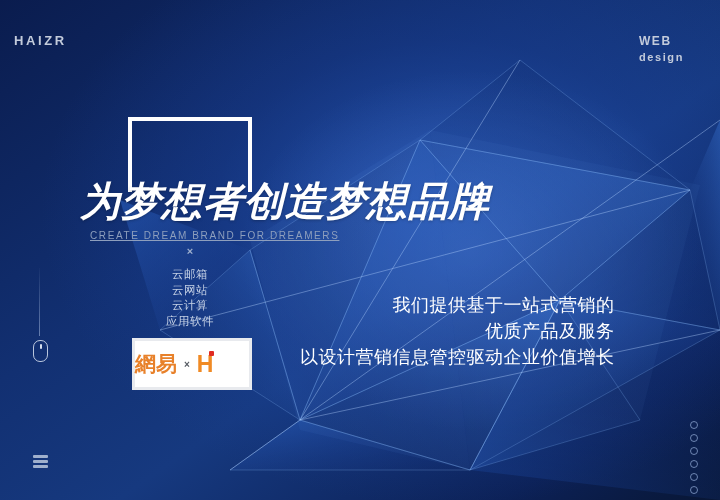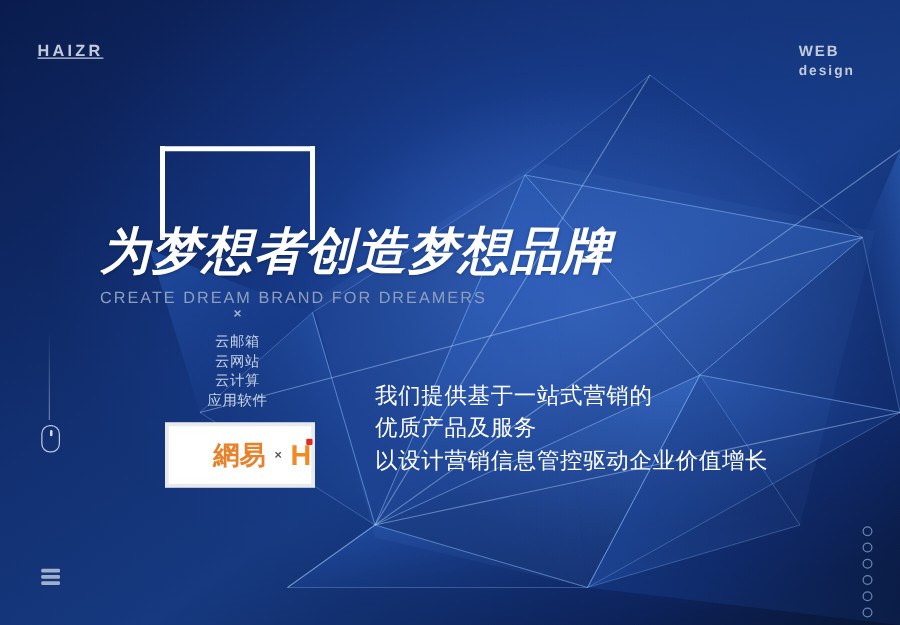--- a/index.html
+++ b/index.html
@@ -12,24 +12,23 @@
     position:relative;width:720px;height:500px;overflow:hidden;
     background:
       radial-gradient(ellipse 520px 380px at 62% 42%, rgba(40,90,190,0.72) 0%, rgba(28,68,160,0.34) 45%, rgba(10,30,85,0.0) 78%),
       linear-gradient(145deg, #0a1c4e 0%, #123072 38%, #16397f 58%, #0c2157 85%, #081634 100%);
   }
   
   #poly{position:absolute;inset:0;width:720px;height:500px;}
 
   
   .logo-word{
-    position:absolute;left:30px;top:33px;
+    position:absolute;left:14px;top:33px;
     font-size:13px;font-weight:bold;letter-spacing:2.6px;
     color:#c3cbdb;
-    text-decoration:underline;
   }
   .web-block{
     position:absolute;right:36px;top:33px;text-align:left;
     color:#c3cbdb;line-height:1.45;
   }
   .web-block .w1{font-size:12px;font-weight:bold;letter-spacing:1.6px;display:block;}
   .web-block .w2{font-size:11px;font-weight:bold;letter-spacing:1.6px;display:block;}
 
   
   .rail-line{
@@ -69,21 +68,21 @@
   .panel .x-mark{
     display:block;font-size:11px;line-height:12px;color:#9eb0ce;font-weight:bold;
   }
   .panel ul{list-style:none;margin:10px 0 0 0;padding:0;}
   .panel li{
     font-size:11.5px;line-height:15.5px;color:#c6d2e6;letter-spacing:0.5px;
   }
   .logobox{
     position:absolute;left:132px;top:338px;width:120px;height:52px;
     background:#ffffff;border:3px solid #e8eaee;box-sizing:border-box;
-    display:flex;align-items:center;justify-content:flex-end;gap:7px;
+    display:flex;align-items:center;justify-content:flex-start;gap:7px;
   }
   .logobox .ne{
     font-size:21px;font-weight:bold;color:#e8812a;letter-spacing:0px;
     font-family:"DejaVu Sans","Liberation Sans",sans-serif;
   }
   .logobox .xsep{font-size:10px;color:#555a62;font-weight:bold;}
   .logobox .hmark{position:relative;font-size:23px;font-weight:bold;color:#f08a24;line-height:1;}
   .logobox .hmark .dot{
     position:absolute;right:-1px;top:-2px;width:5px;height:5px;
     background:#e02b22;border-radius:1px;
@@ -92,27 +91,28 @@
   
   .headline{
     position:absolute;left:80px;top:181px;
     font-size:40px;font-weight:bold;color:#ffffff;letter-spacing:1px;
     font-family:"DejaVu Sans","Liberation Sans",sans-serif;
     line-height:1;white-space:nowrap;
     text-shadow:0 1px 3px rgba(0,0,0,0.25);
     font-style:italic;
   }
   .subline{
-    position:absolute;left:80px;top:230px;
-    font-size:13px;letter-spacing:1.6px;color:#8e9fbd;font-weight:normal;
+    position:absolute;left:90px;top:230px;
+    font-size:10px;letter-spacing:1.6px;color:#8e9fbd;font-weight:normal;
     white-space:nowrap;
-  }
-
-  
-  .body-copy{position:absolute;left:300px;top:304px;}
+    text-decoration:underline;
+  }
+
+  
+  .body-copy{position:absolute;left:300px;top:292px;text-align:right;}
   .body-copy p{
     margin:0;color:#ffffff;font-size:18px;line-height:26px;letter-spacing:0.5px;
     font-family:"DejaVu Sans","Liberation Sans",sans-serif;white-space:nowrap;
   }
   .body-copy .en{
     margin-top:4px;color:#8395b5;font-size:11.5px;letter-spacing:0.9px;
     line-height:14px;font-family:"Liberation Sans",sans-serif;
   }
 </style>
 </head>

